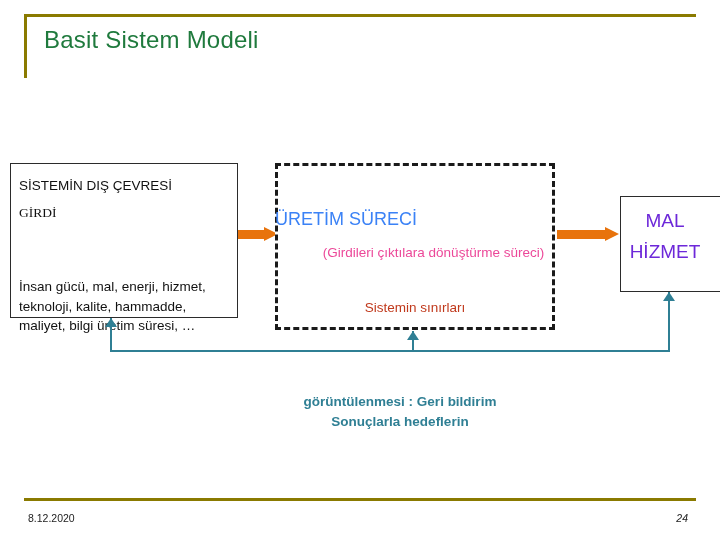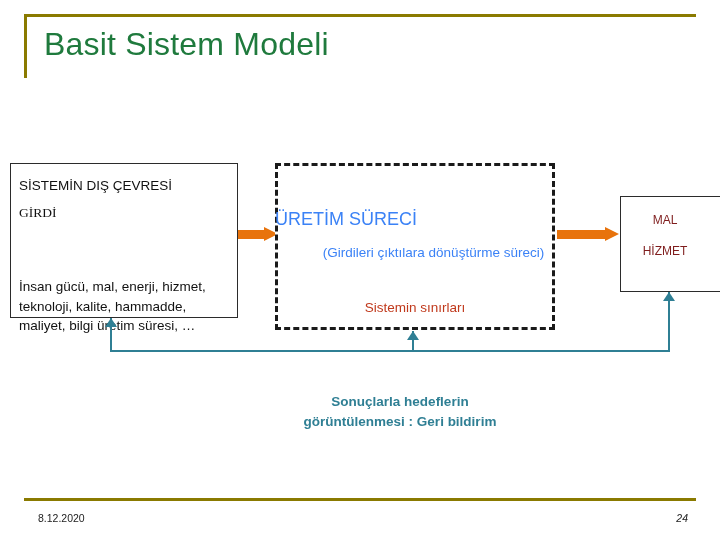--- a/index.html
+++ b/index.html
@@ -23,21 +23,21 @@
     width: 672px;
     border-top: 3px solid #8a7a00;
     border-left: 3px solid #8a7a00;
     height: 64px;
     box-sizing: border-box;
   }
   .title-text {
     position: absolute;
     left: 44px;
     top: 26px;
-    font-size: 32px;
+    font-size: 24px;
     color: #1f7a3d;
     letter-spacing: 0.2px;
     white-space: nowrap;
   }
 
   
   .env-box {
     position: absolute;
     left: 10px;
     top: 163px;
@@ -96,21 +96,21 @@
     font-size: 18px;
     color: #3b82f6;
   }
   .proc-sub {
     position: absolute;
     left: 275px;
     top: 243px;
     width: 317px;
     text-align: center;
     font-size: 13.5px;
-    color: #3b82f6;
+    color: #ec4899;
     line-height: 19px;
   }
   .proc-bound {
     position: absolute;
     left: 275px;
     top: 300px;
     width: 280px;
     text-align: center;
     font-size: 13.5px;
     font-weight: normal;
@@ -128,22 +128,22 @@
     border-right: none;
     box-sizing: border-box;
     background: #ffffff;
   }
   .out-lines {
     position: absolute;
     left: 620px;
     top: 205px;
     width: 90px;
     text-align: center;
-    font-size: 12px;
-    color: #7f1d1d;
+    font-size: 19px;
+    color: #6d28d9;
     line-height: 31px;
   }
 
   
   .arrow {
     position: absolute;
     height: 14px;
   }
   .arrow .shaft {
     position: absolute;
@@ -210,21 +210,21 @@
   .footer-rule {
     position: absolute;
     left: 24px;
     top: 498px;
     width: 672px;
     height: 3px;
     background: #8a7a00;
   }
   .footer-date {
     position: absolute;
-    left: 38px;
+    left: 28px;
     top: 512px;
     font-size: 10.5px;
     color: #222222;
   }
   .footer-page {
     position: absolute;
     right: 32px;
     top: 512px;
     font-size: 10.5px;
     color: #222222;
@@ -264,19 +264,19 @@
 </div>
 
 <div class="fb-line fb-h"></div>
 <div class="fb-line fb-v-left"></div>
 <div class="fb-line fb-v-mid"></div>
 <div class="fb-line fb-v-right"></div>
 <div class="fb-arrow fb-arrow-left"></div>
 <div class="fb-arrow fb-arrow-mid"></div>
 <div class="fb-arrow fb-arrow-right"></div>
 <div class="fb-label">
+  <div>görüntülenmesi : Geri bildirim</div>
   <div>Sonuçlarla hedeflerin</div>
-  <div>görüntülenmesi : Geri bildirim</div>
 </div>
 
 <div class="footer-rule"></div>
 <div class="footer-date">8.12.2020</div>
 <div class="footer-page">24</div>
 
 </body></html>

